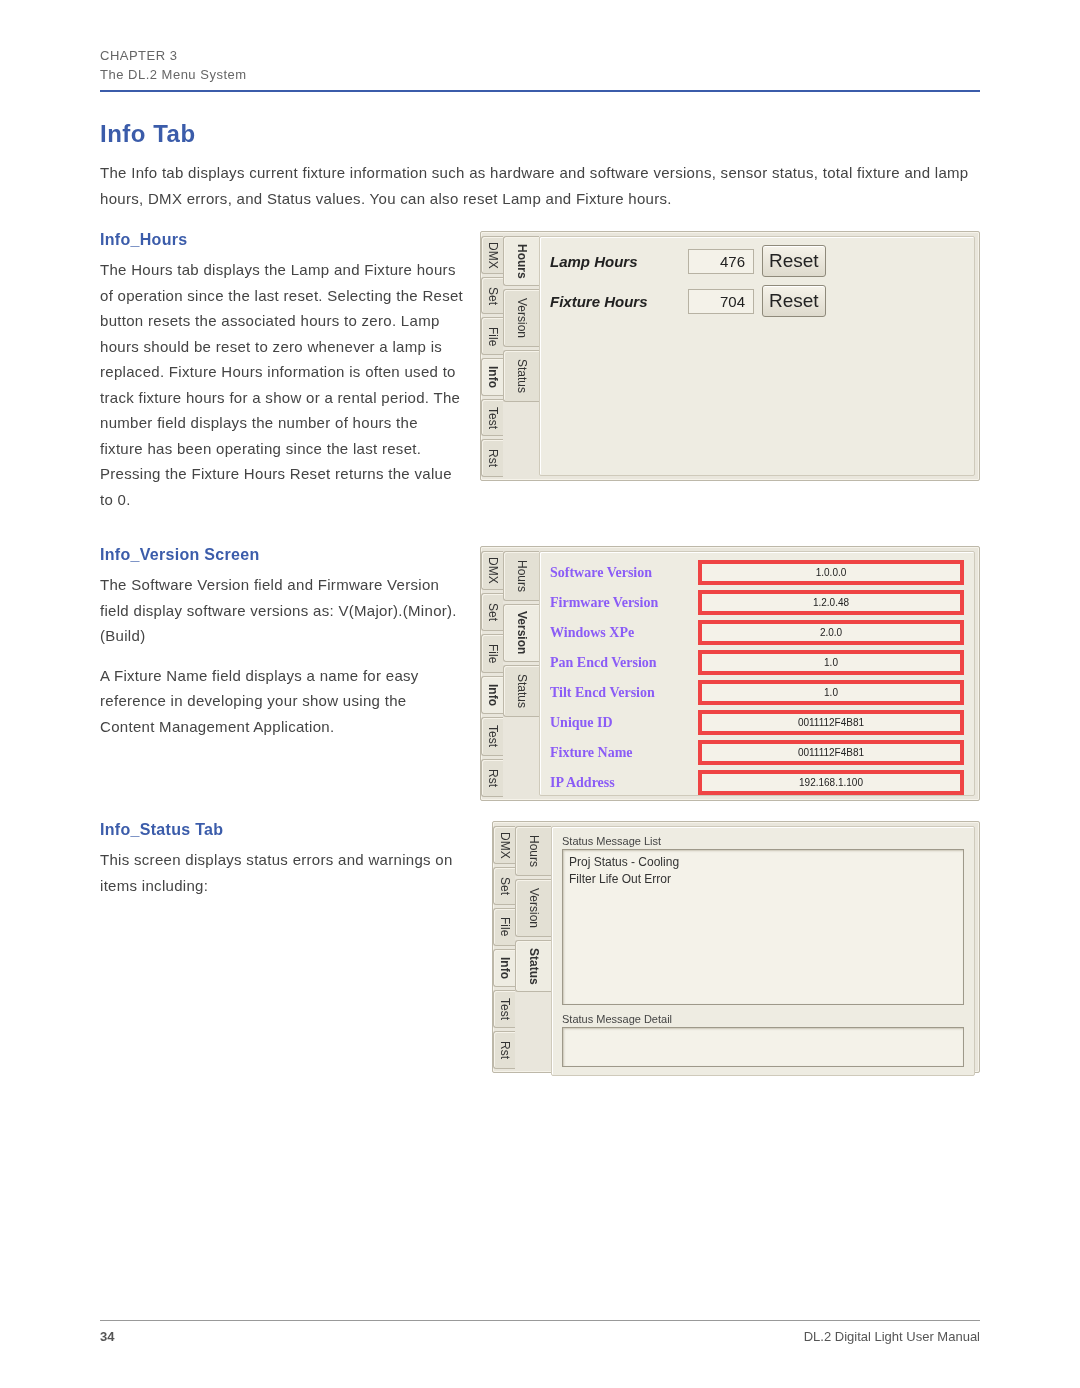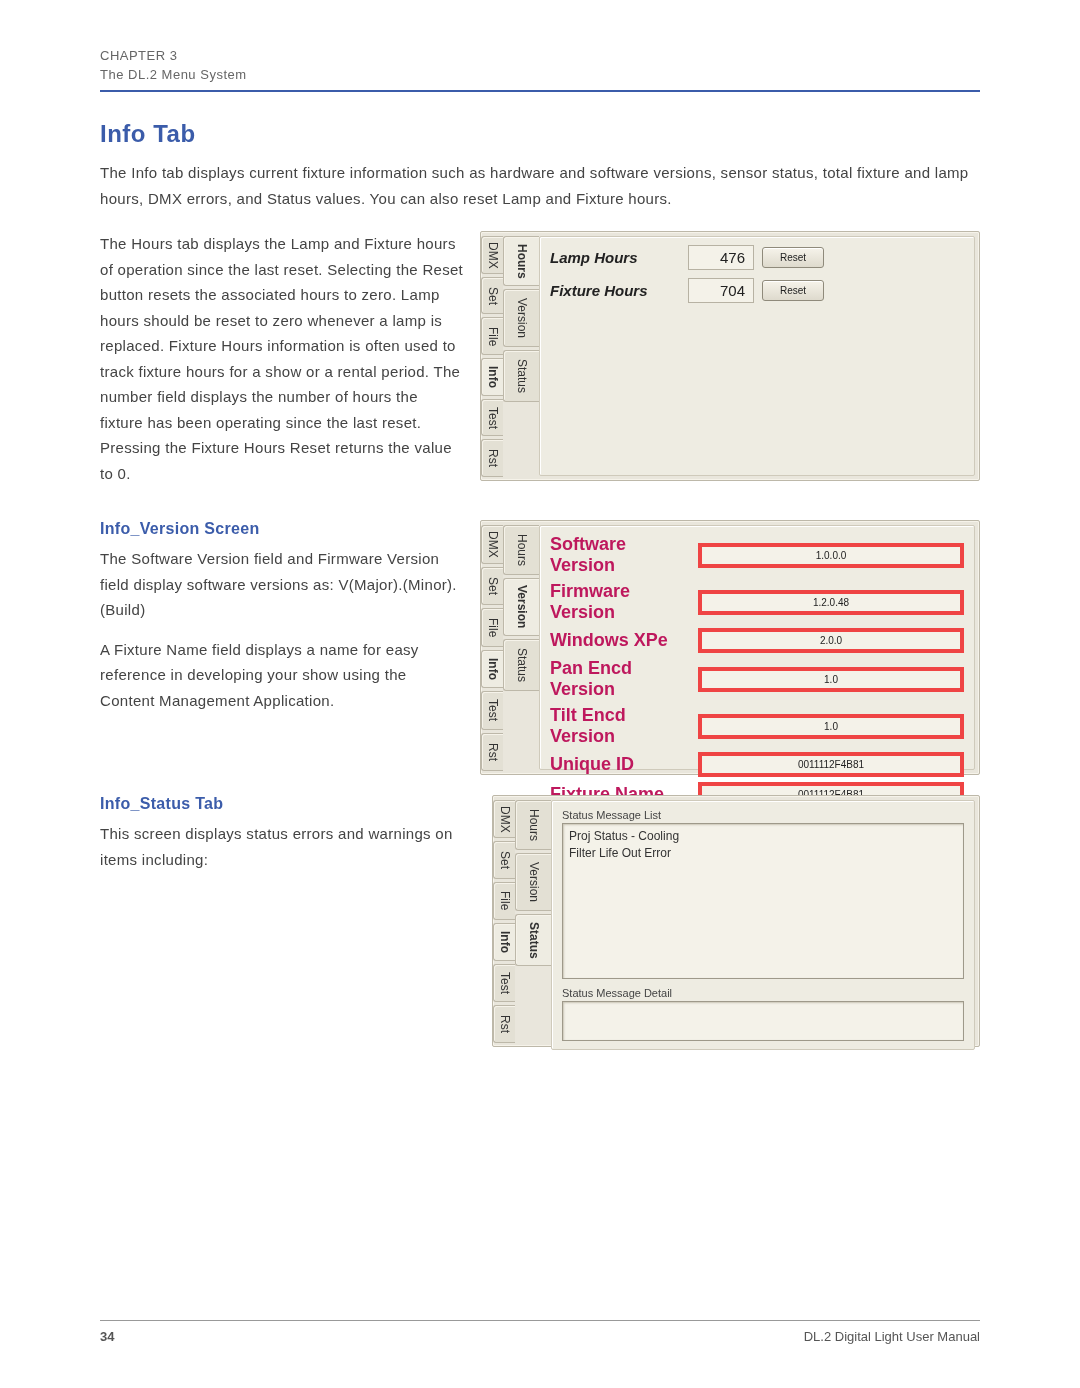--- a/index.html
+++ b/index.html
@@ -190,39 +190,39 @@
     font-family: Tahoma, Verdana, sans-serif;
     color: #222;
   }
   .btn {
     flex: 0 0 62px;
     text-align: center;
     padding: 4px 6px;
     border: 1px solid #8f8a7b;
     border-radius: 3px;
     background: linear-gradient(#f6f3ea, #dedacd);
-    font-size: 10px;
+    font-size: 19px;
     font-family: Tahoma, Verdana, sans-serif;
     color: #222;
     box-shadow: inset 0 1px 0 #fff;
   }
 
   
   .vrow {
     display: flex;
     align-items: center;
     margin-bottom: 5px;
     gap: 8px;
   }
   .vrow .label {
     flex: 0 0 140px;
-    font-size: 18px;
+    font-size: 14px;
     font-weight: bold;
-    font-family: Liberation Sans, sans-serif;
-    color: #be185d;
+    font-family: Liberation Serif, serif;
+    color: #8b5cf6;
   }
   .vrow .val {
     flex: 1 1 auto;
     text-align: center;
     padding: 3px 6px;
     border: 4px solid #ef4444;
     background: #f4f2e9;
     font-size: 10px;
     font-family: Tahoma, Verdana, sans-serif;
     color: #222;
@@ -283,20 +283,21 @@
     <div class="chapter">CHAPTER 3</div>
     <div>The DL.2 Menu System</div>
   </div>
   <hr class="header-line">
 
   <h1 class="info-tab">Info Tab</h1>
   <p class="intro">The Info tab displays current fixture information such as hardware and software versions, sensor status, total fixture and lamp hours, DMX errors, and Status values. You can also reset Lamp and Fixture hours.</p>
 
   <div class="section-row">
     <div class="section-left">
+      <h2 class="sub">Info_Hours</h2>
       <p class="body-text">The Hours tab displays the Lamp and Fixture hours of operation since the last reset. Selecting the Reset button resets the associated hours to zero. Lamp hours should be reset to zero whenever a lamp is replaced. Fixture Hours information is often used to track fixture hours for a show or a rental period. The number field displays the number of hours the fixture has been operating since the last reset. Pressing the Fixture Hours Reset returns the value to 0.</p>
     </div>
 
     <div class="panel hours">
       <div class="left-tabs">
         <div class="vtab">DMX</div>
         <div class="vtab">Set</div>
         <div class="vtab">File</div>
         <div class="vtab sel">Info</div>
         <div class="vtab">Test</div>

